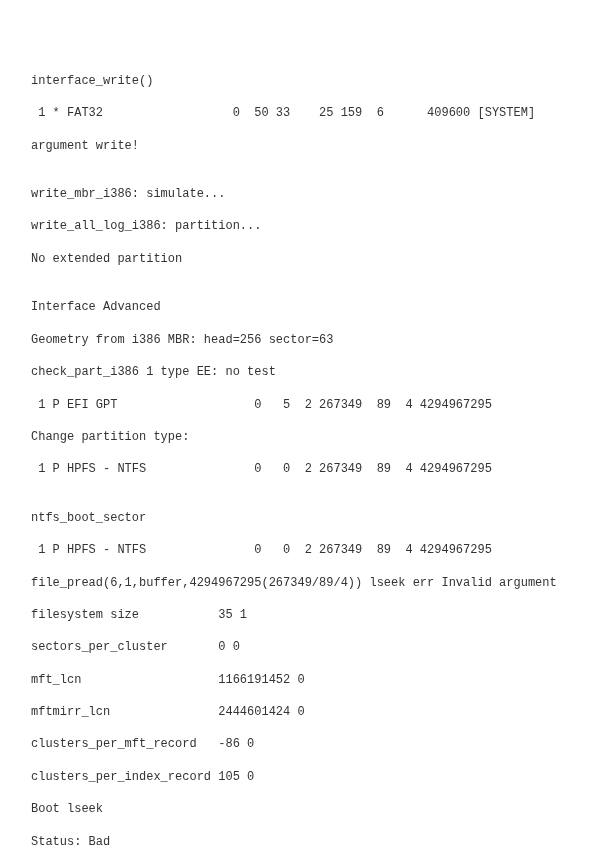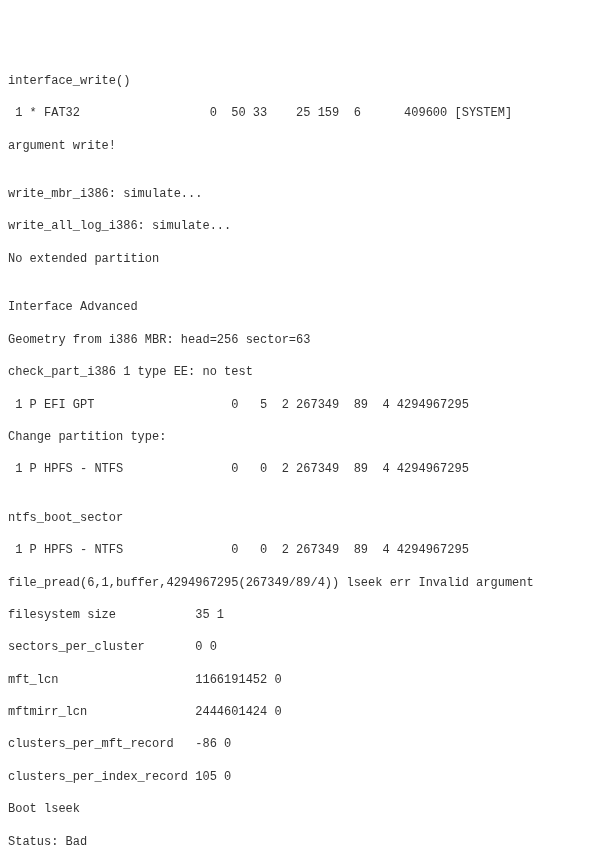--- a/index.html
+++ b/index.html
@@ -7,33 +7,34 @@
       padding: 8px;
       font-family: Consolas, Monaco, 'Courier New', monospace;
       font-size: 12px;
       line-height: 1.35;
       color: #333;
       background: #fff;
       white-space: pre;
     }
     .line {
       white-space: pre;
+      margin-left: 23px;
     }
   </style>
 </head>
 <body>
 
 
 
 <div class="line">interface_write()</div>
 <div class="line"> 1 * FAT32                  0  50 33    25 159  6      409600 [SYSTEM]</div>
 <div class="line">argument write!</div>
 <div class="line"></div>
 <div class="line">write_mbr_i386: simulate...</div>
-<div class="line">write_all_log_i386: simulate...</div>
+<div class="line">write_all_log_i386: partition...</div>
 <div class="line">No extended partition</div>
 <div class="line"></div>
 <div class="line">Interface Advanced</div>
 <div class="line">Geometry from i386 MBR: head=256 sector=63</div>
 <div class="line">check_part_i386 1 type EE: no test</div>
 <div class="line"> 1 P EFI GPT                   0   5  2 267349  89  4 4294967295</div>
 <div class="line">Change partition type:</div>
 <div class="line"> 1 P HPFS - NTFS               0   0  2 267349  89  4 4294967295</div>
 <div class="line"></div>
 <div class="line">ntfs_boot_sector</div>

